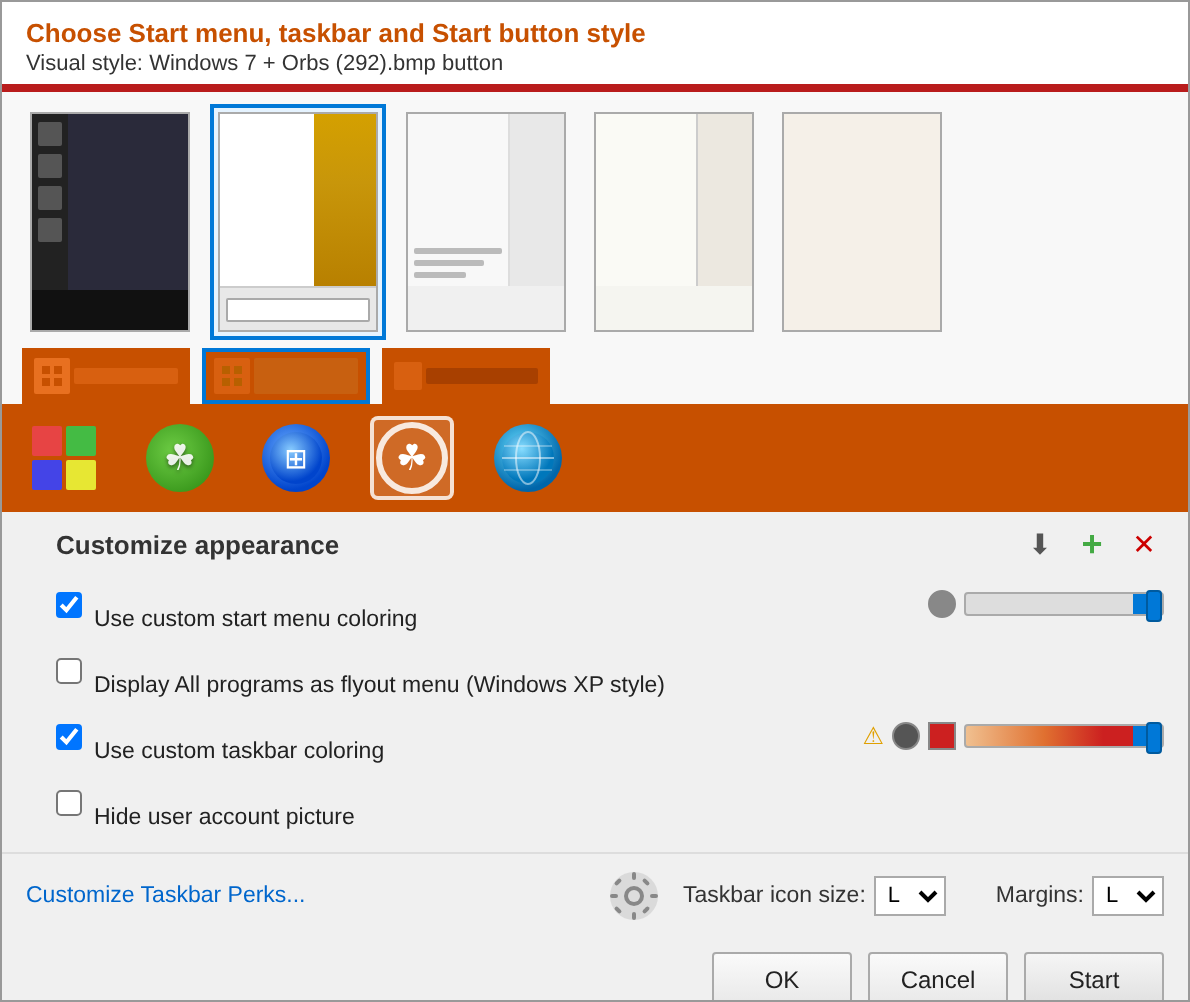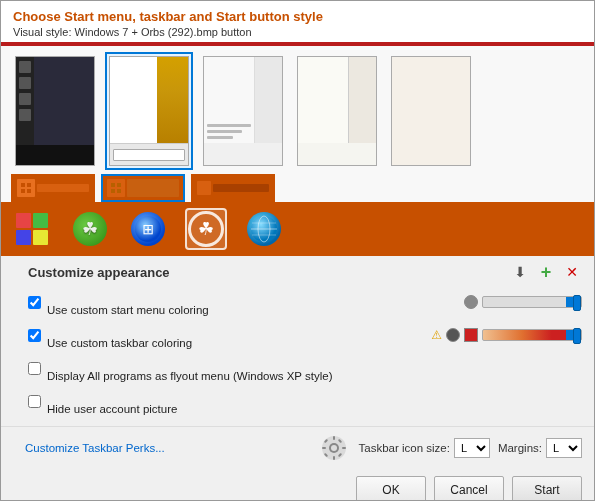--- a/index.html
+++ b/index.html
@@ -393,21 +393,21 @@
       background: linear-gradient(90deg, #ddd 0%, #ddd 85%, #0078d7 85%, #0078d7 100%);
     }
     .track-orange-red {
       background: linear-gradient(90deg, #f0c090 0%, #e07030 40%, #cc2020 70%, #cc2020 85%, #0078d7 85%, #0078d7 100%);
     }
 
     
     .bottom-bar-row {
       display: flex;
       align-items: center;
-      padding: 5px 12px 6px 24px;
+      padding: 5px 12px 6px 12px;
       gap: 8px;
       background: #f0f0f0;
       border-top: 1px solid #ddd;
     }
     .customize-link {
       color: #0066cc;
       cursor: pointer;
       font-size: 11.5px;
       text-decoration: none;
       flex: 1;
@@ -427,20 +427,21 @@
       padding: 0 2px;
       cursor: pointer;
       min-width: 36px;
     }
     .margins-group {
       display: flex;
       align-items: center;
       gap: 4px;
       font-size: 11.5px;
       color: #333;
+      margin-left: 17px;
     }
 
     
     .action-buttons {
       display: flex;
       justify-content: flex-end;
       align-items: center;
       padding: 6px 12px 8px 12px;
       gap: 8px;
       background: #f0f0f0;
@@ -639,35 +640,35 @@
         <label class="option-label" for="opt1">Use custom start menu coloring</label>
         <div class="color-suffix">
           <div class="color-dot" style="background:#888;"></div>
           <div class="color-slider-track track-gray" style="width:100px;height:12px;border-radius:2px;position:relative;border:1px solid #aaa;">
             <div class="slider-thumb"></div>
           </div>
         </div>
       </div>
 
       <div class="option-row">
+        <input type="checkbox" id="opt3" style="">
+        <label class="option-label" for="opt3">Display All programs as flyout menu (Windows XP style)</label>
+      </div>
+
+      <div class="option-row">
         <input type="checkbox" checked="" id="opt2" style="">
         <label class="option-label" for="opt2">Use custom taskbar coloring</label>
         <div class="color-suffix">
           <span class="warning-icon">⚠</span>
           <div class="color-dot" style="background:#555;"></div>
           <div class="color-swatch" style="background:#cc2020;width:14px;height:14px;border:1px solid #888;"></div>
           <div class="color-slider-track track-orange-red" style="width:100px;height:12px;border-radius:2px;position:relative;border:1px solid #aaa;">
             <div class="slider-thumb"></div>
           </div>
         </div>
-      </div>
-
-      <div class="option-row">
-        <input type="checkbox" id="opt3" style="">
-        <label class="option-label" for="opt3">Display All programs as flyout menu (Windows XP style)</label>
       </div>
 
       <div class="option-row">
         <input type="checkbox" id="opt4" style="">
         <label class="option-label" for="opt4">Hide user account picture</label>
       </div>
     </div>
 
     <div class="bottom-bar-row">
       <a class="customize-link" href="#">Customize Taskbar Perks...</a>

